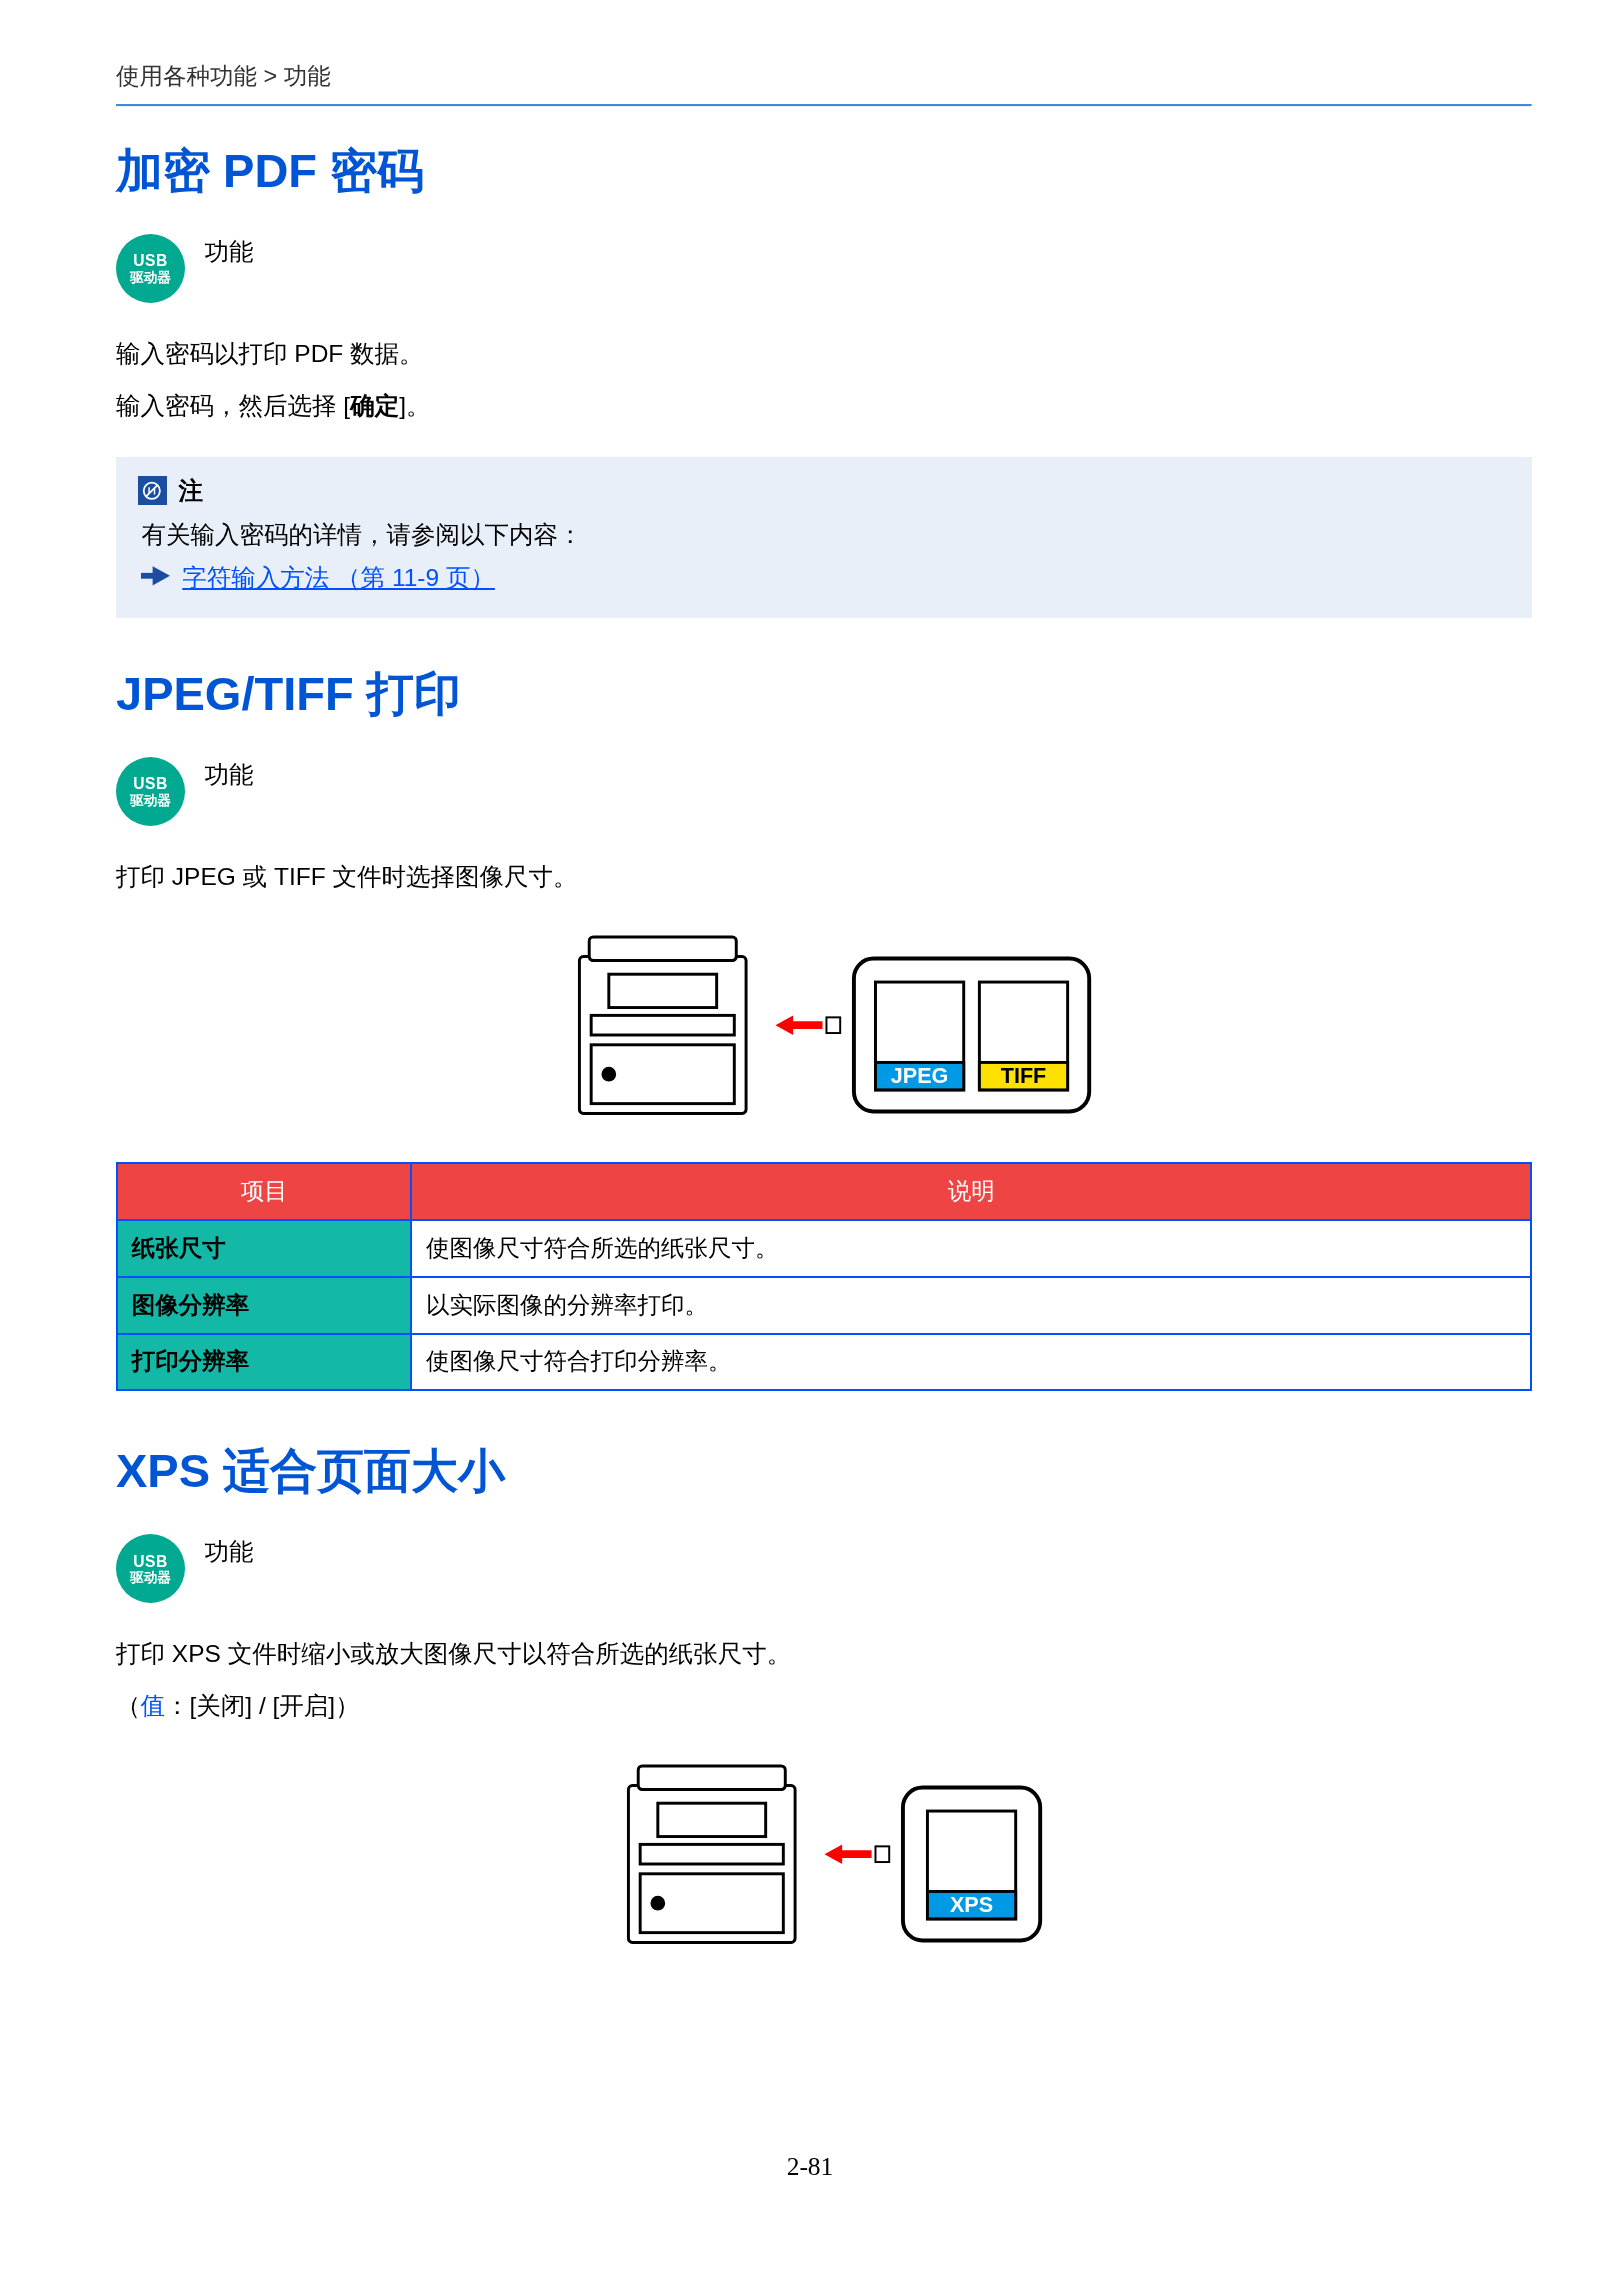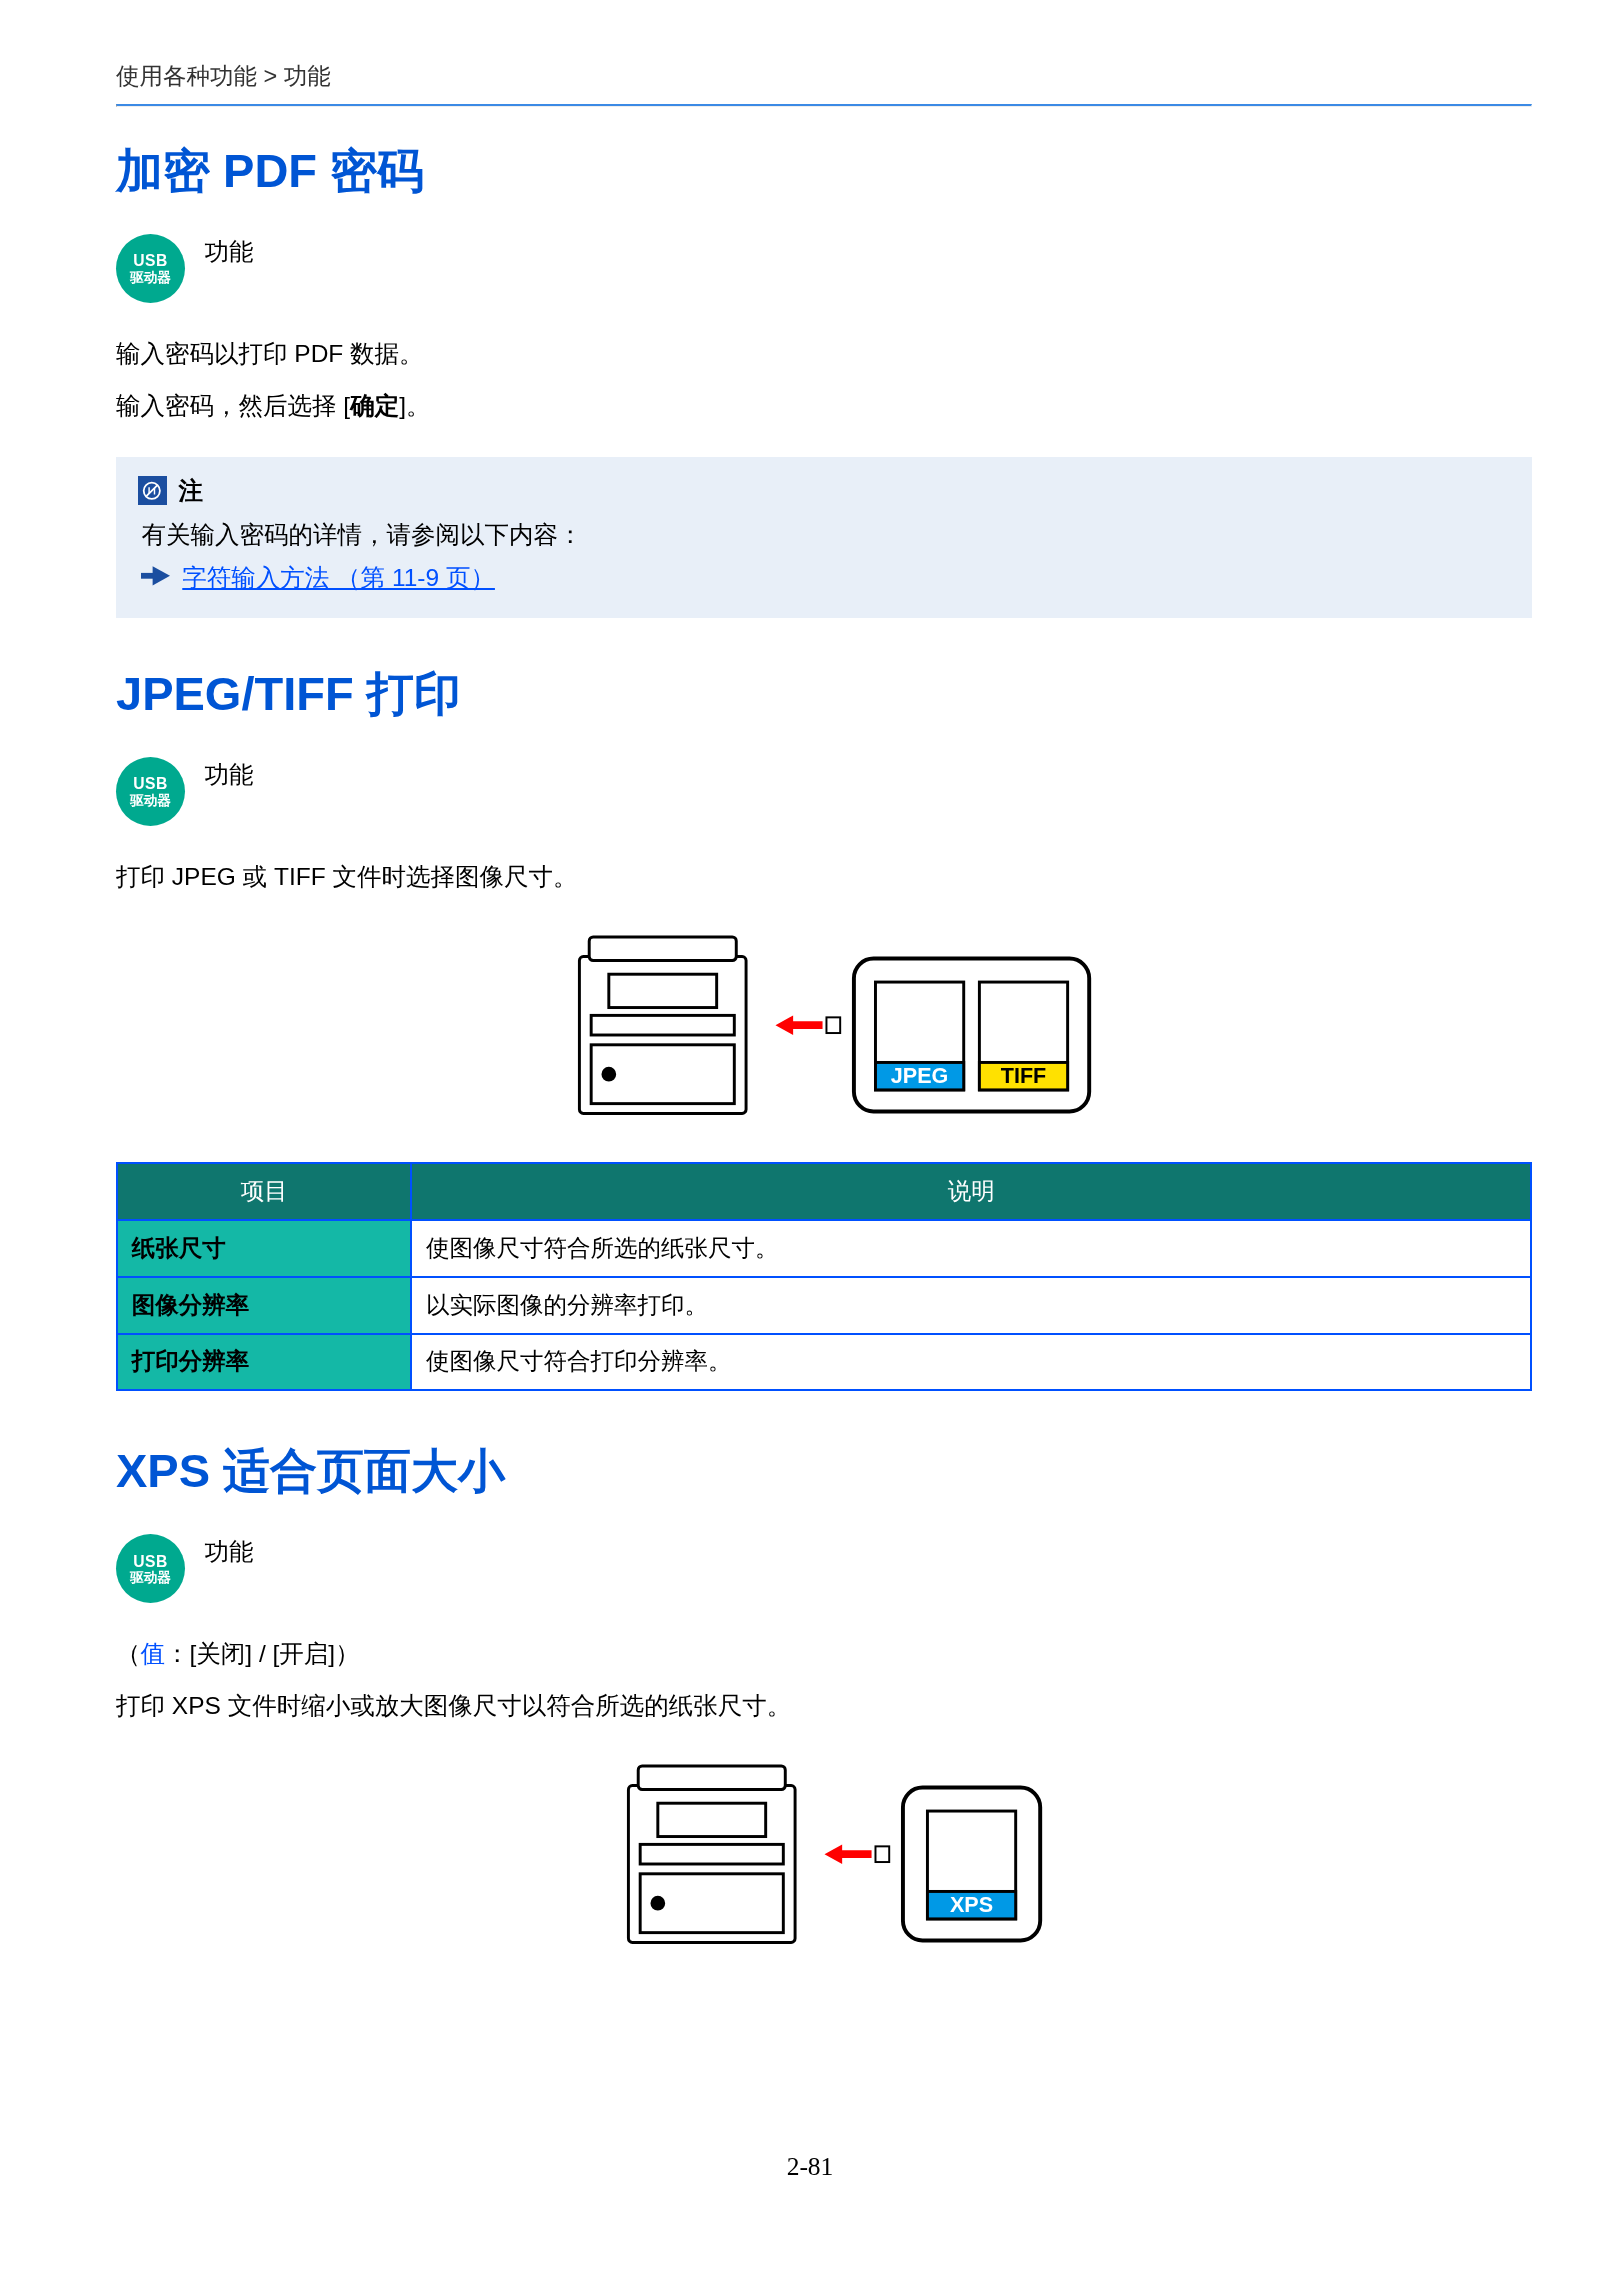--- a/index.html
+++ b/index.html
@@ -115,21 +115,21 @@
     margin: 27.4px 0 19.6px 0;
   }
   svg.illus { display: block; }
   
   table.spec {
     border-collapse: collapse;
     width: 100%;
     margin-top: 7.8px;
   }
   table.spec th {
-    background: #0f766e;
+    background: #ef4444;
     color: #fff;
     font-weight: normal;
     font-size: 23.5px;
     padding: 9.8px 11.8px;
     border: 2px solid #0050ff;
     text-align: center;
   }
   table.spec td {
     border: 2px solid #0050ff;
     font-size: 23.5px;
@@ -276,24 +276,24 @@
   </h1>
 
   <div class="func-row">
     <div class="usb-badge">
       <span class="l1">USB</span>
       <span class="l2">驱动器</span>
     </div>
     <span class="func-label">功能</span>
   </div>
 
+  <p class="para">打印 XPS 文件时缩小或放大图像尺寸以符合所选的纸张尺寸。</p>
   <p class="para value-line">
     （<span class="vlabel">值</span><span>：[关闭] / [开启]</span>）
   </p>
-  <p class="para">打印 XPS 文件时缩小或放大图像尺寸以符合所选的纸张尺寸。</p>
 
   <div class="illus-wrap">
     <svg class="illus" width="451" height="216" viewBox="0 0 460 220" style="font-size:24px">
 
       <g stroke="#000" stroke-width="3" fill="#fff">
         <rect x="30" y="30" width="170" height="160" rx="4"></rect>
         <rect x="40" y="10" width="150" height="24" rx="4"></rect>
         <rect x="60" y="48" width="110" height="34"></rect>
         <rect x="42" y="90" width="146" height="20"></rect>
         <rect x="42" y="120" width="146" height="60"></rect>

